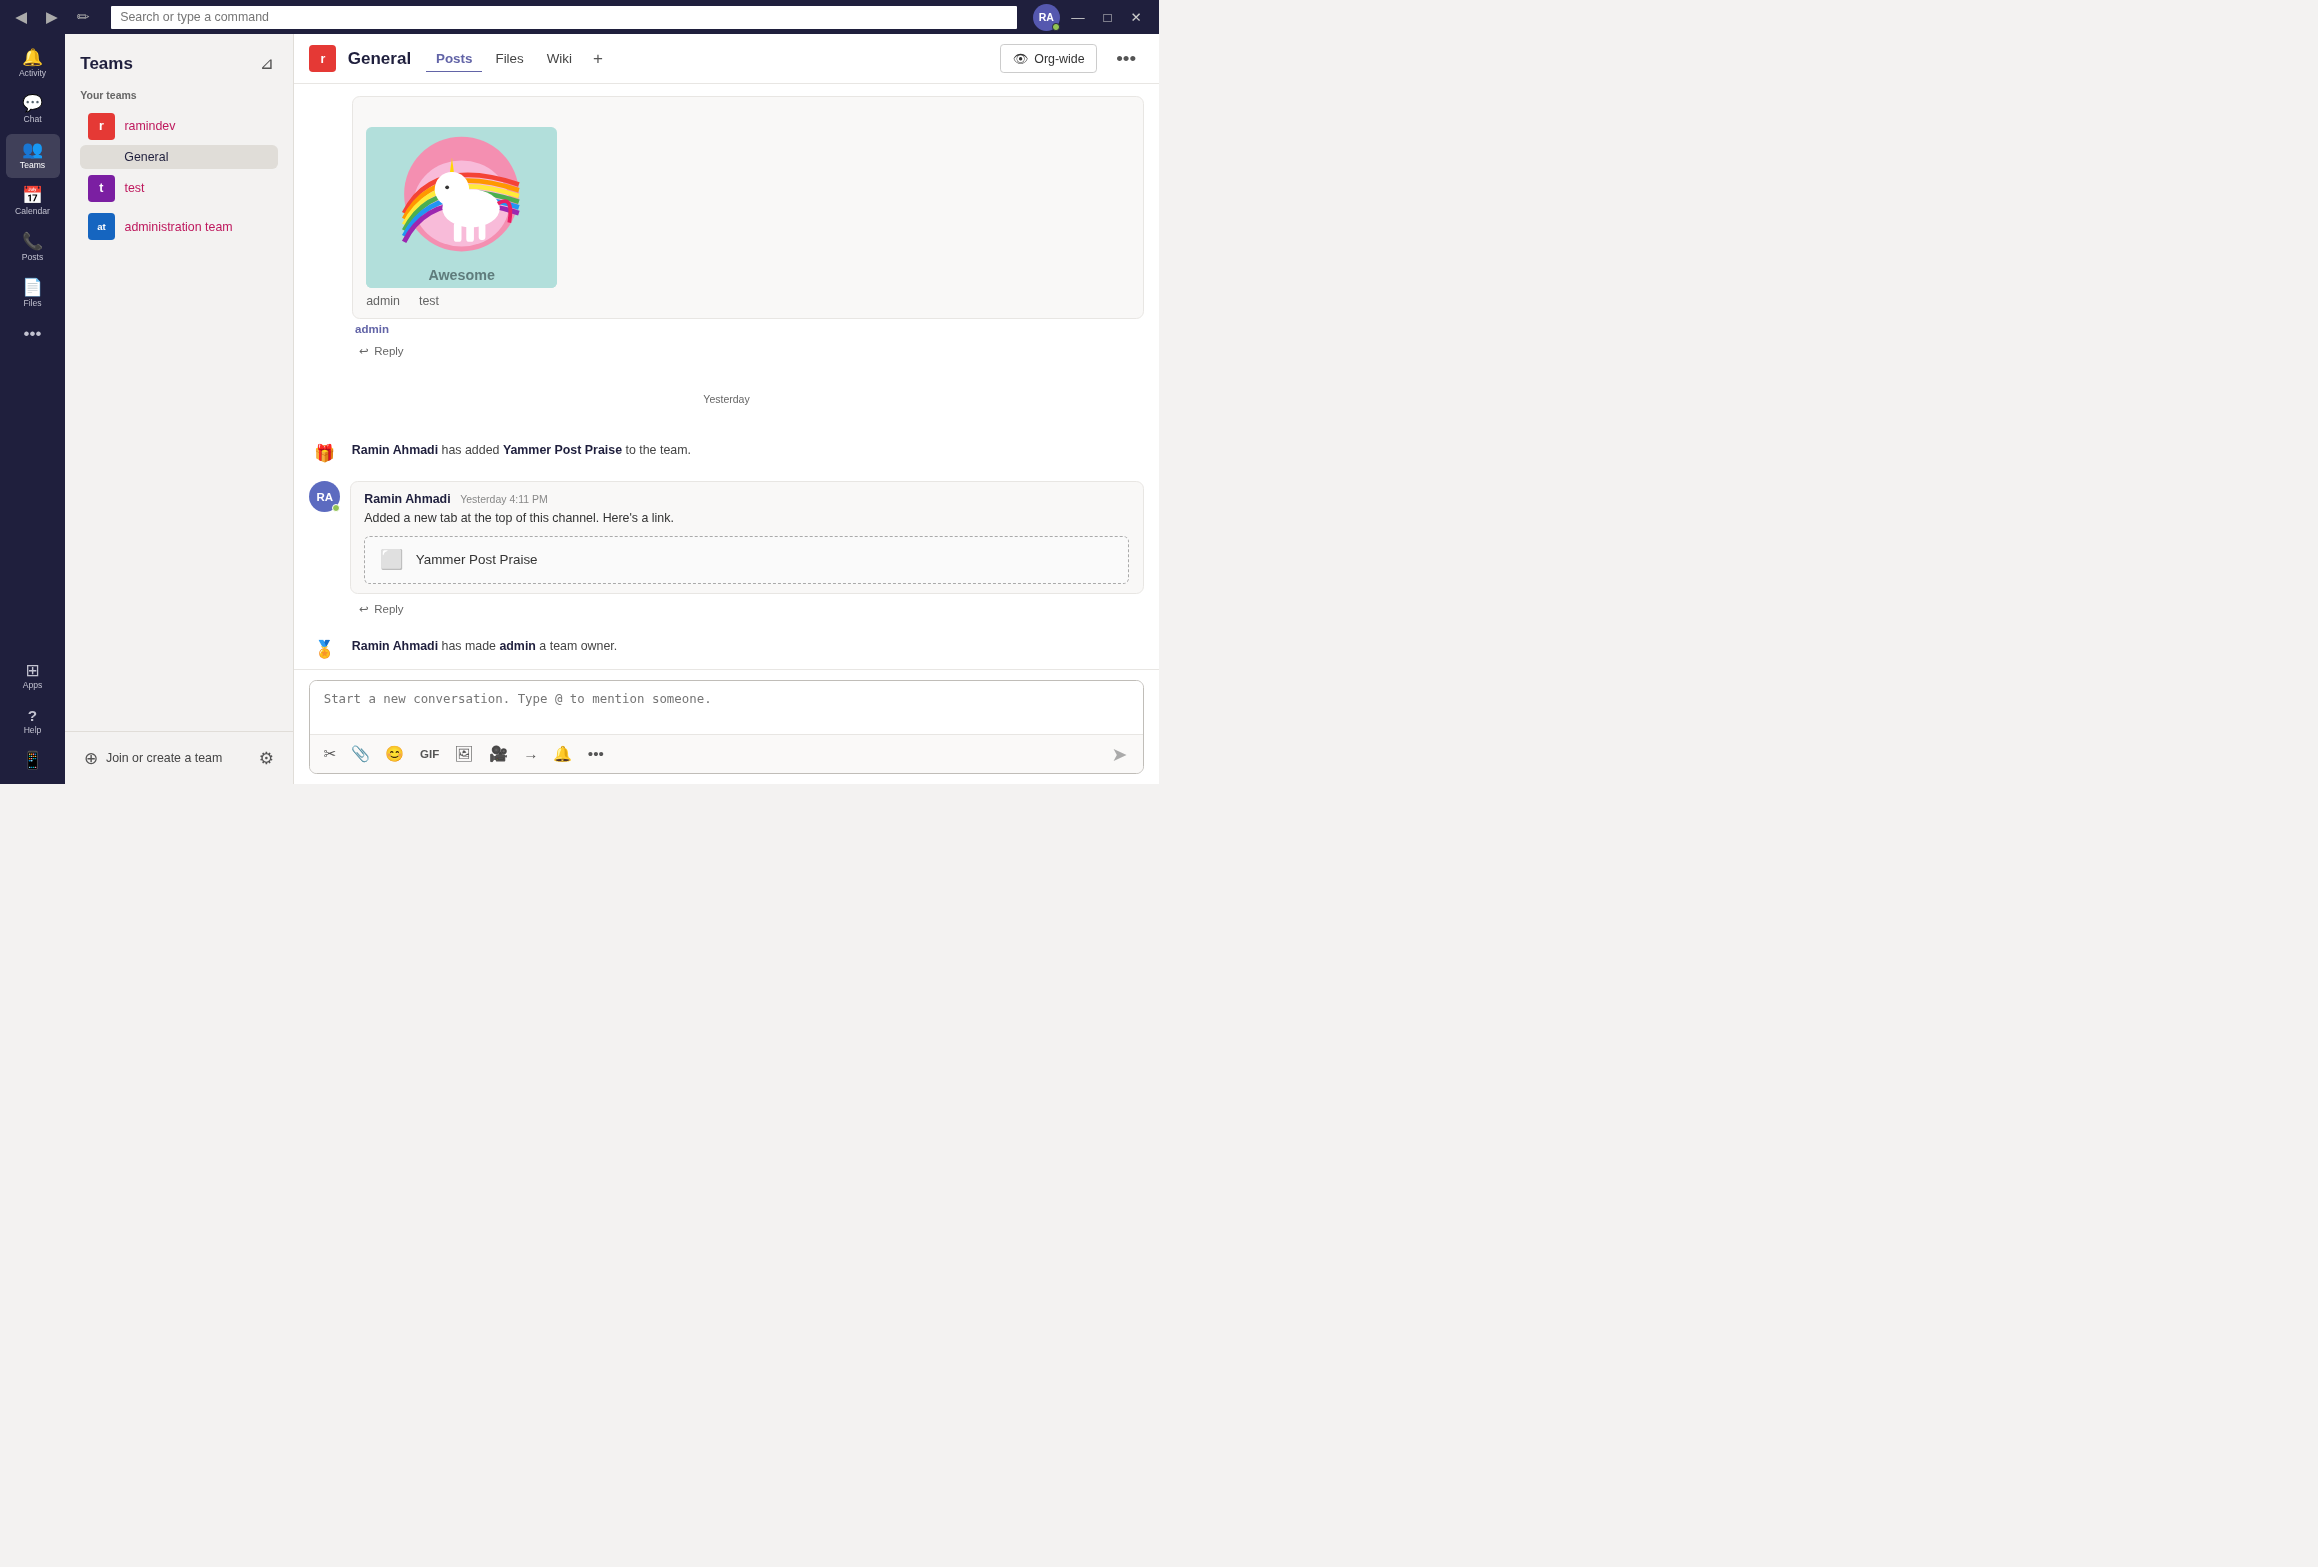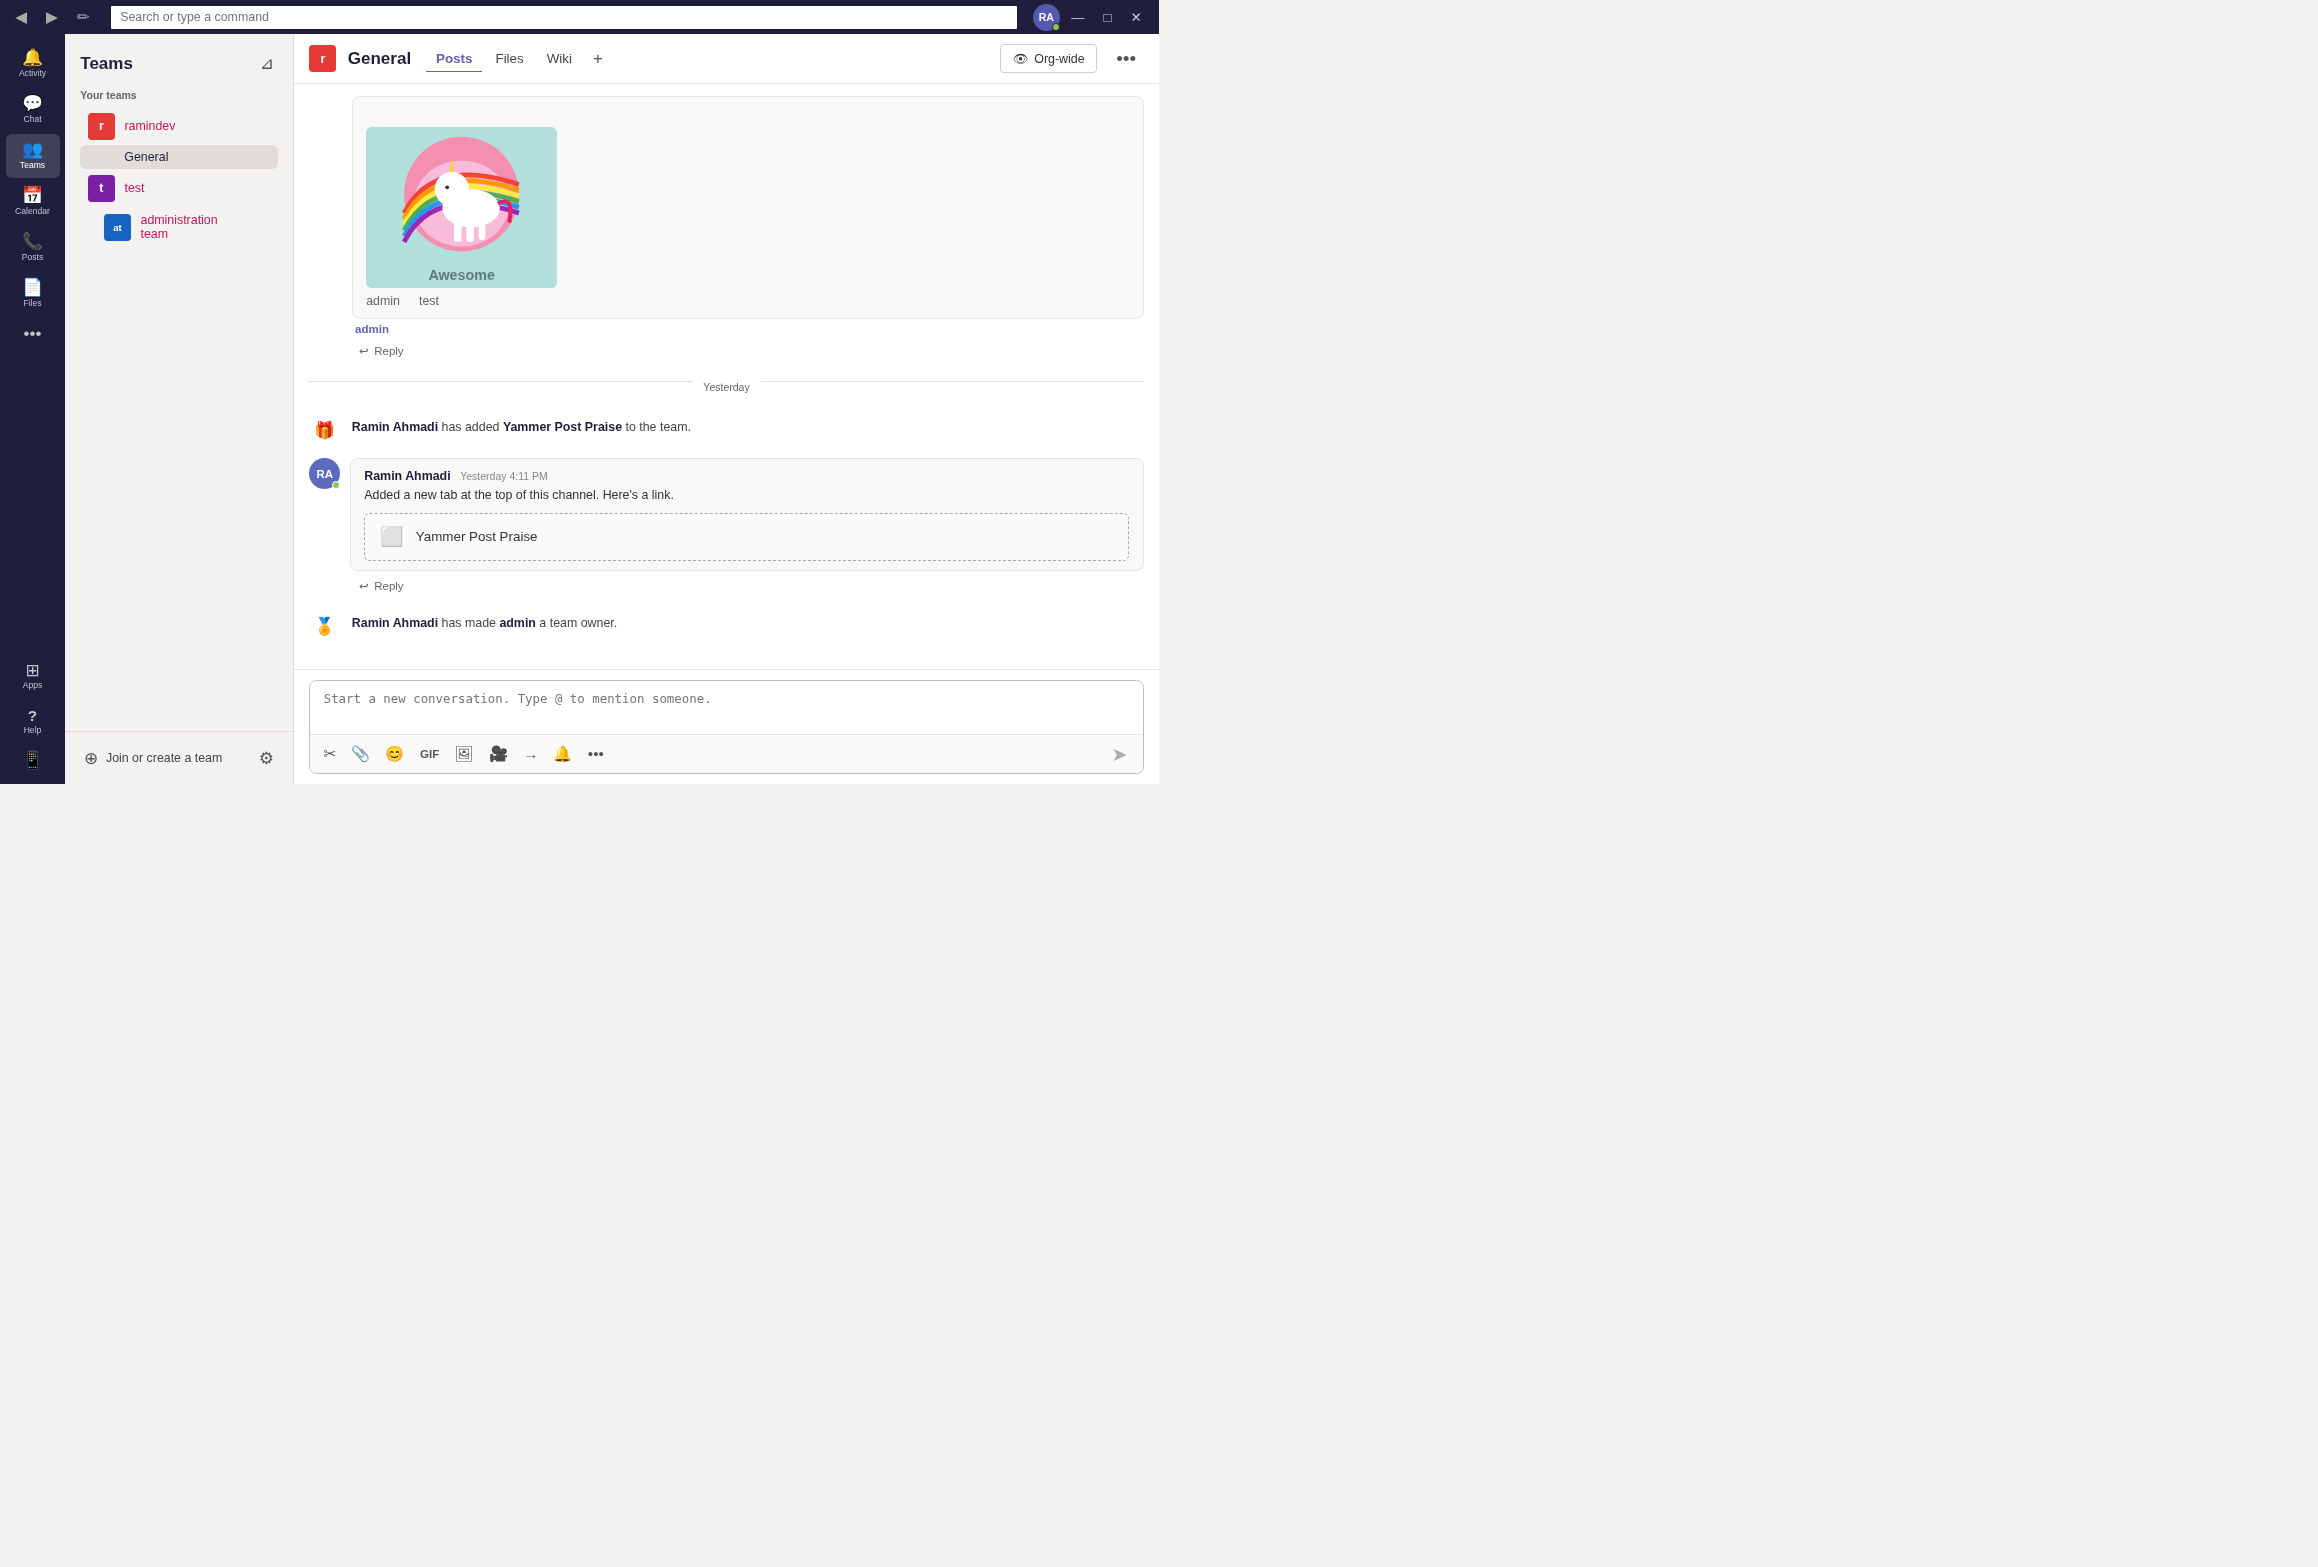--- a/index.html
+++ b/index.html
@@ -137,21 +137,21 @@
     }
 
     .admin-name { color: #6264a7; font-size: 11.5px; font-weight: 600; margin-top: 7.6px; padding-left: 3.8px; }
 
     .reply-btn {
       display: flex; align-items: center; gap: 5.7px; background: none; border: none; cursor: pointer; font-size: 11.5px; color: #666; padding: 3.8px 7.6px; border-radius: 3.8px; margin-top: 3.8px;
     }
 
     
     .date-divider {
-      display: flex; gap: 11.5px; color: #666; font-size: 10.5px; margin: 7.6px 0;
+      display: flex; align-items: center; gap: 11.5px; color: #666; font-size: 10.5px; margin: 7.6px 0; flex-direction: column;
     }
     .date-divider-line { flex: 1; height: 1px; background: #e0ddd8; }
 
     .system-msg { display: flex; align-items: flex-start; gap: 11.5px; padding: 5.7px 0; }
     .system-icon { font-size: 17px; color: #888; width: 31px; text-align: center; flex-shrink: 0; margin-top: 1.9px; }
     .system-text { font-size: 12.4px; color: #444; line-height: 1.5; }
     .system-text strong { color: #1f1f3d; font-weight: 600; }
 
     .yammer-card {
       margin-top: 7.6px; border: 1.4px dashed #aaa; border-radius: 5.7px; padding: 11.5px 15.3px; display: flex; align-items: center; gap: 11.5px; background: #fafafa;
@@ -274,21 +274,21 @@
 
       <div class="team-item">
         <div class="team-avatar" style="background:#7b1fa2;">
           <span>t</span>
         </div>
         <span class="team-name">test</span>
         <button class="team-more">•••</button>
       </div>
 
       <div class="team-item">
-        <div class="team-avatar" style="background:#1565c0; font-size:9.6px;margin-left:16px;">
+        <div class="team-avatar" style="background:#1565c0; font-size:9.6px;">
           <span>at</span>
         </div>
         <span class="team-name">administration team</span>
         <button class="team-more">•••</button>
       </div>
     </div>
 
     <div class="sidebar-footer">
       <button class="join-team-btn">
         <span class="join-icon">⊕</span>

